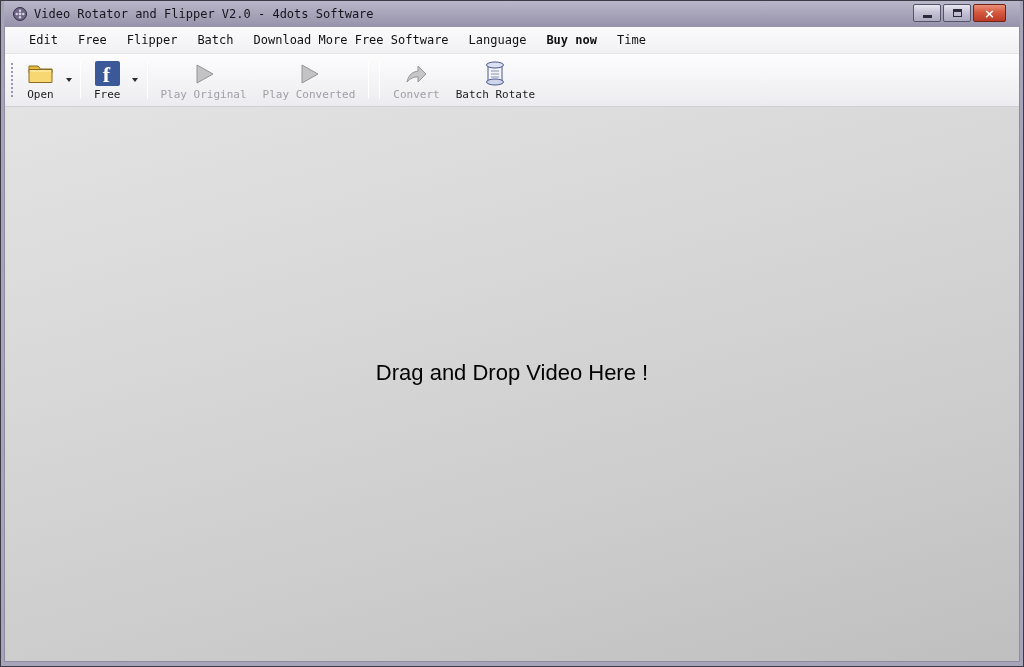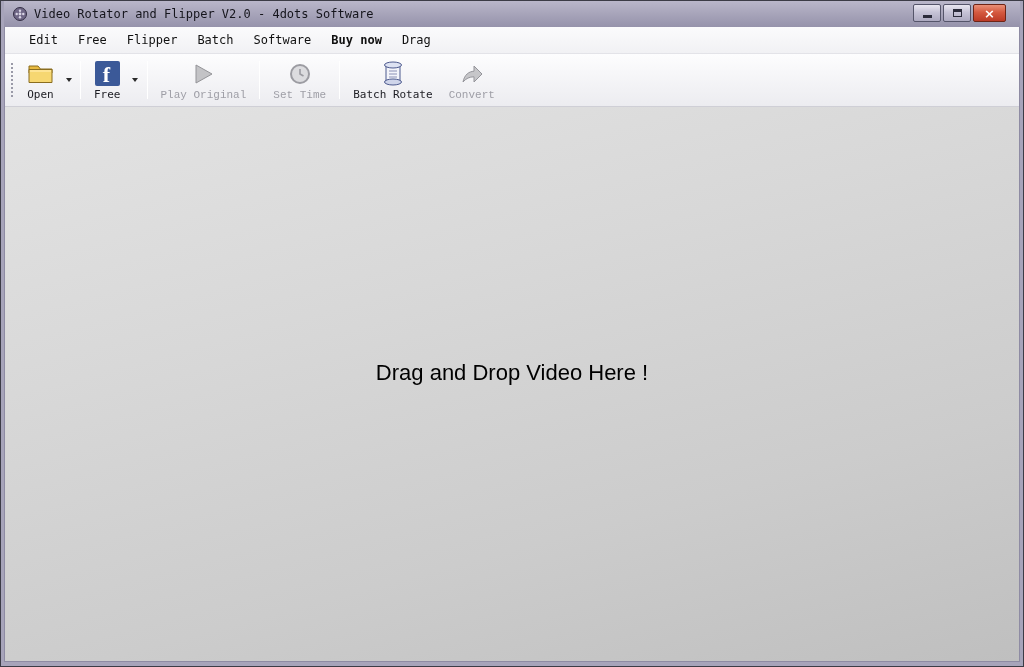--- a/index.html
+++ b/index.html
@@ -73,21 +73,21 @@
     background-position:1px 1px;
   }
   .tb-group { display:flex; align-items:stretch; }
   .tb-btn {
     display:flex; flex-direction:column; align-items:center; justify-content:flex-start;
     padding:2px 7px 1px 7px; border:1px solid transparent; border-radius:2px;
     cursor:default;
   }
   .tb-icon { height:28px; display:flex; align-items:center; justify-content:center; }
   .tb-label { font-size:11px; color:#1c1c22; white-space:nowrap; margin-top:1px; }
-  .tb-btn.disabled .tb-label { color:#9e9ea6;font-family:Liberation Mono, monospace; }
+  .tb-btn.disabled .tb-label { color:#9e9ea6; }
   .dd-btn { width:13px; display:flex; align-items:center; justify-content:center; cursor:default; border-radius:2px; }
   .dd-arrow { width:0; height:0; border-left:3.5px solid transparent; border-right:3.5px solid transparent; border-top:4px solid #2a2a2a; }
   .tb-sep { width:1px; background:#c9c9d0; border-right:1px solid #ffffff; margin:4px 5px; }
 
   .fb-icon {
     width:25px; height:25px; background:#3b5998; border-radius:2px;
     color:#fff; font-family:"Liberation Serif", serif; font-weight:bold;
     font-size:22px; line-height:28px; padding-left:8px; overflow:hidden; display:block;
   }
 
@@ -132,23 +132,24 @@
     </div>
   </div>
 
   <div class="app-body">
 
     <div class="menubar">
       <span class="menu-item">Edit</span>
       <span class="menu-item">Free</span>
       <span class="menu-item">Flipper</span>
       <span class="menu-item">Batch</span>
-      <span class="menu-item">Software</span>
+      <span class="menu-item">Download More Free Software</span>
+      <span class="menu-item">Language</span>
       <span class="menu-item bold">Buy now</span>
-      <span class="menu-item">Drag</span>
+      <span class="menu-item">Time</span>
     </div>
 
     <div class="toolbar">
       <div class="grip"></div>
 
       <div class="tb-group">
         <div class="tb-btn enabled">
           <span class="tb-icon">
             <svg width="27" height="23" viewBox="0 0 27 23">
               <path d="M2 4 h9 l2.5 3 h11.5 v4 H2 z" fill="#e7b93f" stroke="#8a6d1f" stroke-width="1"></path>
@@ -181,57 +182,56 @@
 
       <div class="tb-btn disabled">
         <span class="tb-icon">
           <svg width="26" height="24" viewBox="0 0 26 24">
             <polygon points="6,3 22,12 6,21" fill="#c3c3c6" stroke="#949498" stroke-width="1"></polygon>
           </svg>
         </span>
         <span class="tb-label">Play Original</span>
       </div>
 
-
-      <div class="tb-sep"></div>
-
       <div class="tb-btn disabled">
         <span class="tb-icon">
-          <svg width="24" height="24" viewBox="0 0 24 24">
-            <circle cx="12" cy="12" r="9" fill="#dcdcdf" stroke="#9c9ca2" stroke-width="2"></circle>
-            <path d="M12 7 v5 l3.5 2" stroke="#9c9ca2" stroke-width="1.6" fill="none"></path>
-          </svg>
-        </span>
-        <span class="tb-label">Set Time</span>
-      </div>
-
-      <div class="tb-sep"></div>
+          <svg width="26" height="24" viewBox="0 0 26 24">
+            <polygon points="6,3 22,12 6,21" fill="#c3c3c6" stroke="#949498" stroke-width="1"></polygon>
+          </svg>
+        </span>
+        <span class="tb-label">Play Converted</span>
+      </div>
+
+      <div class="tb-sep"></div>
+
+
+      <div class="tb-sep"></div>
+
+      <div class="tb-btn disabled">
+        <span class="tb-icon">
+          <svg width="26" height="24" viewBox="0 0 26 24">
+            <path d="M4 20 C5.5 12.5 10 9.5 15 9.2 V4 l8 8 -8 8 v-5.2 C10.5 14.8 7 16.5 4 20 z" fill="#c6c6c9" stroke="#94949a" stroke-width="1"></path>
+          </svg>
+        </span>
+        <span class="tb-label">Convert</span>
+      </div>
 
       <div class="tb-btn enabled">
         <span class="tb-icon">
           <svg width="24" height="27" viewBox="0 0 24 27">
             <rect x="5" y="5" width="14" height="17" fill="#f3f4fa" stroke="#4d5a8e" stroke-width="1"></rect>
             <ellipse cx="12" cy="5" rx="8.5" ry="3" fill="#dde2f2" stroke="#4d5a8e" stroke-width="1"></ellipse>
             <ellipse cx="12" cy="22" rx="8.5" ry="3" fill="#cfd5ea" stroke="#4d5a8e" stroke-width="1"></ellipse>
             <line x1="8" y1="11" x2="16" y2="11" stroke="#8a90b5" stroke-width="1"></line>
             <line x1="8" y1="14" x2="16" y2="14" stroke="#8a90b5" stroke-width="1"></line>
             <line x1="8" y1="17" x2="16" y2="17" stroke="#8a90b5" stroke-width="1"></line>
           </svg>
         </span>
         <span class="tb-label">Batch Rotate</span>
       </div>
-
-      <div class="tb-btn disabled">
-        <span class="tb-icon">
-          <svg width="26" height="24" viewBox="0 0 26 24">
-            <path d="M4 20 C5.5 12.5 10 9.5 15 9.2 V4 l8 8 -8 8 v-5.2 C10.5 14.8 7 16.5 4 20 z" fill="#c6c6c9" stroke="#94949a" stroke-width="1"></path>
-          </svg>
-        </span>
-        <span class="tb-label">Convert</span>
-      </div>
     </div>
 
     <div class="client">
       <div class="drop-text">Drag and Drop Video Here !</div>
     </div>
 
   </div>
 </div>
 
 </body></html>

